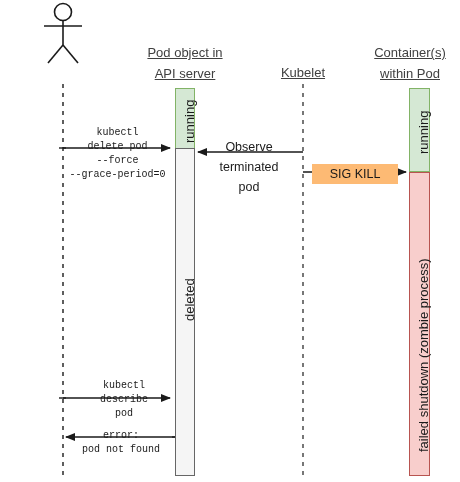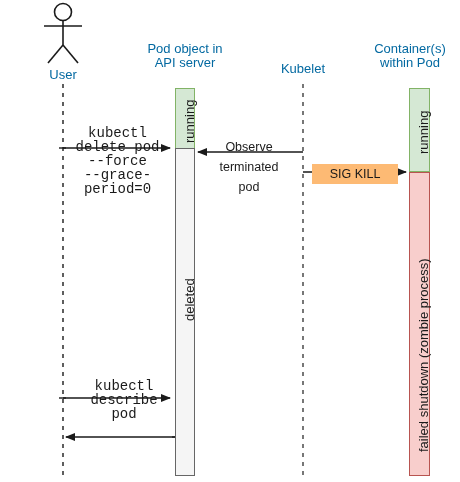--- a/index.html
+++ b/index.html
@@ -23,23 +23,24 @@
     width: 460px;
     height: 482px;
     overflow: visible;
   }
   
   .actor-label {
     position: absolute;
     text-align: center;
     font-family: "Liberation Sans", sans-serif;
     font-size: 13px;
-    line-height: 14px;
-    color: #0369a1;
+    line-height: 21px;
+    color: #404040;
     white-space: pre-line;
+    text-decoration: underline;
   }
   
   .bar {
     position: absolute;
     box-sizing: border-box;
   }
   .bar-running {
     background: #d5e8d4;
     border: 1px solid #82b366;
   }
@@ -65,21 +66,21 @@
   
   .msg {
     position: absolute;
     text-align: center;
     white-space: pre-line;
     color: #1a1a1a;
     pointer-events: none;
   }
   .msg-mono {
     font-family: "Liberation Mono", monospace;
-    font-size: 14px;
+    font-size: 10px;
     line-height: 14px;
     letter-spacing: 0px;
   }
   .msg-sans {
     font-family: "Liberation Sans", sans-serif;
     font-size: 12.5px;
     line-height: 20px;
   }
 </style>
 </head>
@@ -117,21 +118,20 @@
 
     <line x1="303" y1="152" x2="198" y2="152" stroke="#1a1a1a" stroke-width="1.5" marker-end="url(#arrow-l)"></line>
 
     <line x1="303" y1="172" x2="406" y2="172" stroke="#1a1a1a" stroke-width="1.5" marker-end="url(#arrow-r)"></line>
 
     <line x1="63" y1="398" x2="170" y2="398" stroke="#1a1a1a" stroke-width="1.5" marker-end="url(#arrow-r)"></line>
 
     <line x1="176" y1="437" x2="66" y2="437" stroke="#1a1a1a" stroke-width="1.5" marker-end="url(#arrow-l)"></line>
   </svg>
 
-  <div class="actor-label" style="left:23px; top:68px; width:80px;">User</div>
 
   <div class="actor-label" style="left:125px; top:42px; width:120px;">Pod object in
 API server</div>
 
   <div class="actor-label" style="left:263px; top:62px; width:80px;">Kubelet</div>
 
   <div class="actor-label" style="left:365px; top:42px; width:90px;">Container(s)
 within Pod</div>
 
   <div class="bar bar-running" style="left:175px; top:88px; width:20px; height:61px;"></div>
@@ -154,14 +154,16 @@
   <div class="msg msg-sans" style="left:203px; top:137px; width:92px;">Observe
 terminated
 pod</div>
 
   <div class="msg msg-sans" style="left:312px; top:164px; width:86px; background:#fdba74;">SIG KILL</div>
 
   <div class="msg msg-mono" style="left:74px; top:379px; width:100px;">kubectl
 describe
 pod</div>
 
+  <div class="msg msg-mono" style="left:66px; top:429px; width:110px;">error:
+pod not found</div>
 
 </div>
 
 </body></html>

